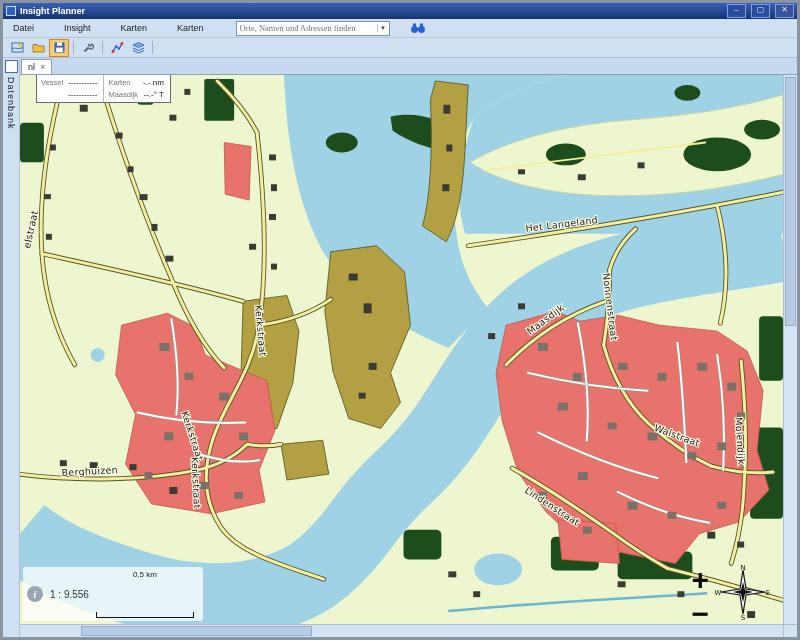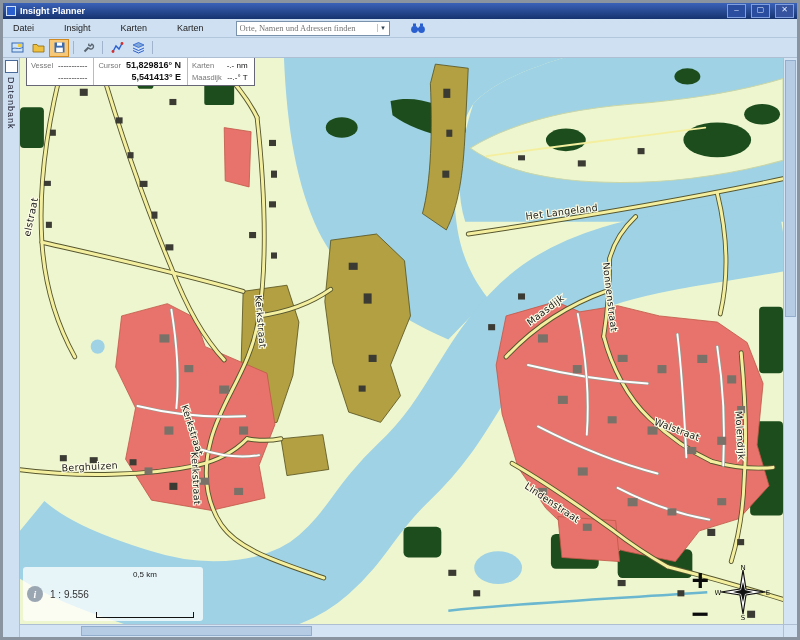--- a/index.html
+++ b/index.html
@@ -46,21 +46,21 @@
   .map-wrap{flex:1;position:relative;overflow:hidden;background:#eef6cf;}
   .map-wrap svg.map{position:absolute;inset:0;width:100%;height:100%;display:block;}
   
   .vscroll{width:13px;background:#d5e4f4;border-left:1px solid #aebfd4;position:relative;}
   .vthumb{position:absolute;left:1px;right:1px;top:2px;height:45%;background:#b6cce4;border:1px solid #93aecc;}
   .hscrollrow{height:13px;display:flex;flex:0 0 auto;}
   .hscroll{flex:1;background:#d5e4f4;border-top:1px solid #aebfd4;position:relative;}
   .hthumb{position:absolute;top:1px;bottom:1px;left:8%;width:30%;background:#b6cce4;border:1px solid #93aecc;}
   .scorner{width:13px;background:#d5e4f4;border-top:1px solid #aebfd4;border-left:1px solid #aebfd4;}
   
-  .info-panel{position:absolute;top:0;left:6px;display:flex;background:#fff;
+  .info-panel{position:absolute;top:0;left:16px;display:flex;background:#fff;
               border:1px solid #667;border-top:none;z-index:5;}
   .ip-col{padding:1px 6px 2px 4px;display:grid;grid-template-columns:auto auto;
           grid-auto-rows:12px;column-gap:5px;align-items:center;}
   .ip-col + .ip-col{border-left:1px solid #bbb;}
   .ip-label{font-size:7.5px;color:#777;}
   .ip-val{font-size:8px;color:#111;text-align:right;}
   .ip-val.bold{font-weight:bold;font-size:9px;}
   
   .scale-box{position:absolute;left:3px;bottom:3px;display:flex;align-items:center;gap:7px;
              background:rgba(255,255,255,.75);border-radius:3px;padding:3px 9px 3px 4px;z-index:5;}
@@ -155,20 +155,26 @@
     <span class="tsep"></span>
   </div>
 
   <div class="bodyrow">
     <div class="sidestrip">
       <span class="side-icon"></span>
       <span class="side-label">Datenbank</span>
     </div>
 
     <div class="content">
+      <div class="tabbar">
+        <div class="tab">
+          <span>nl</span>
+          <span class="tab-close">×</span>
+        </div>
+      </div>
 
       <div class="maprow">
         <div class="map-wrap">
 
           <svg class="map" viewBox="0 0 766 553" preserveAspectRatio="none">
             <style>
               .mlabel{font:9.5px "DejaVu Sans",sans-serif;fill:#1a1a1a;stroke:#fdfce6;stroke-width:2.2px;paint-order:stroke;letter-spacing:.3px;}
               .rc{fill:none;stroke:#55552e;stroke-width:4.8;stroke-linecap:round;}
               .rf{fill:none;stroke:#f4ef9f;stroke-width:3;stroke-linecap:round;}
               .wc{fill:none;stroke:#9a9a90;stroke-width:3.2;stroke-linecap:round;}
@@ -386,26 +392,20 @@
           </svg>
 
           <div class="info-panel">
             <div class="ip-col">
               <span class="ip-label">Vessel</span>
               <span class="ip-val">-----------</span>
               <span class="ip-label"></span>
               <span class="ip-val">-----------</span>
             </div>
             <div class="ip-col">
-              <span class="ip-label">Cursor</span>
-              <span class="ip-val bold">51,829816° N</span>
-              <span class="ip-label"></span>
-              <span class="ip-val bold">5,541413° E</span>
-            </div>
-            <div class="ip-col">
               <span class="ip-label">Karten</span>
               <span class="ip-val">-.- nm</span>
               <span class="ip-label">Maasdijk</span>
               <span class="ip-val">--.-° T</span>
             </div>
           </div>
 
           <div class="scale-box">
             <span class="info-circle">i</span>
             <span class="scale-ratio">1 : 9.556</span>

